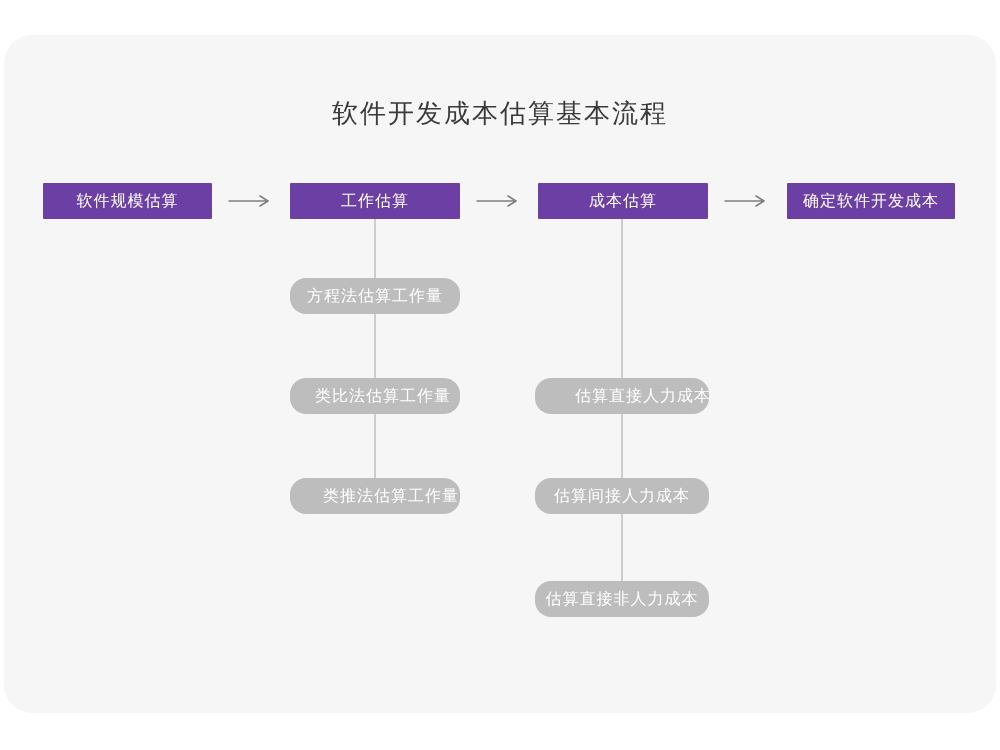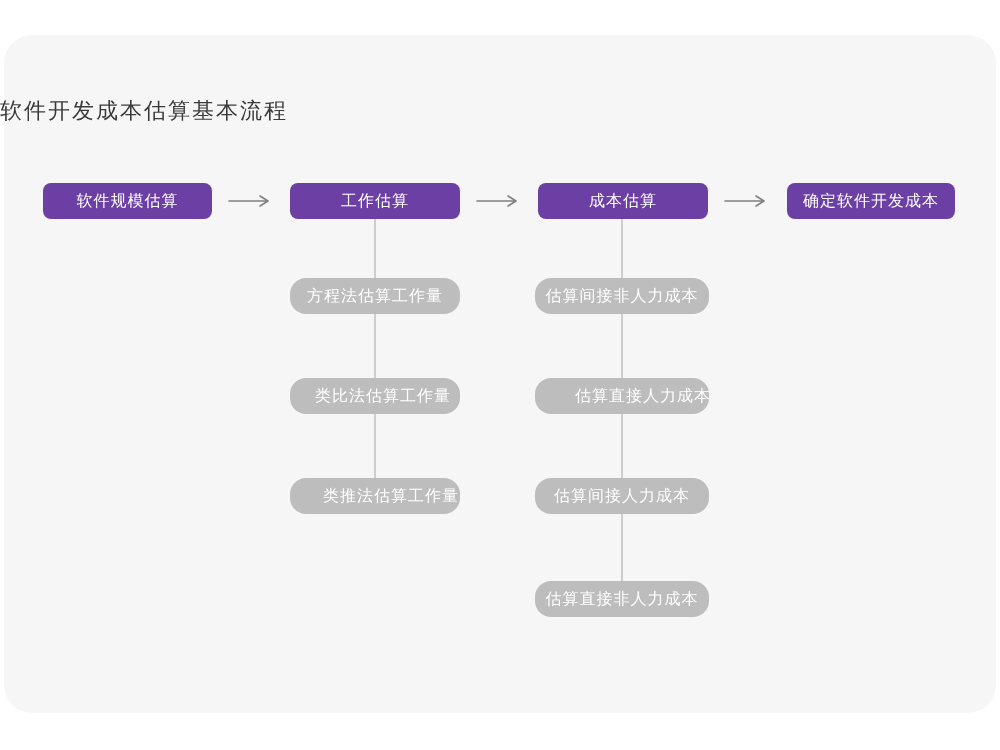--- a/index.html
+++ b/index.html
@@ -29,22 +29,22 @@
     width: 992px;
     height: 678px;
     border-radius: 28px;
     background: var(--card-bg);
   }
   .title {
     position: absolute;
     top: 96px;
     left: 0;
     width: 100%;
-    text-align: left;
-    font-size: 22px;
+    text-align: center;
+    font-size: 26px;
     letter-spacing: 2px;
     color: var(--title-text);
     font-weight: 400;
   }
   .wires {
     position: absolute;
     left: 0;
     top: 0;
     width: 1000px;
     height: 750px;
@@ -56,21 +56,21 @@
     display: flex;
     align-items: center;
     justify-content: center;
     color: var(--box-text);
     font-size: 16px;
     letter-spacing: 1px;
     white-space: nowrap;
   }
   .box.main {
     background: var(--primary-purple);
-    border-radius: 8px;
+    border-radius: 1px;
   }
   .box.sub {
     background: var(--sub-box-gray);
     border-radius: 16px;
   }
   
   .step-0 { left: 43px;  top: 183px; width: 169px; }
   .step-1 { left: 290px; top: 183px; width: 170px; }
   .step-2 { left: 538px; top: 183px; width: 170px; }
   .step-3 { left: 787px; top: 183px; width: 168px; }
@@ -119,23 +119,20 @@
   <div class="box sub work-0">
     <span>方程法估算工作量</span>
   </div>
   <div class="box sub work-1">
     <span>类比法估算工作量</span>
   </div>
   <div class="box sub work-2">
     <span>类推法估算工作量</span>
   </div>
 
-  <div class="box sub cost-0">
-    <span>估算间接非人力成本</span>
-  </div>
   <div class="box sub cost-1">
     <span>估算直接人力成本</span>
   </div>
   <div class="box sub cost-2">
     <span>估算间接人力成本</span>
   </div>
   <div class="box sub cost-3">
     <span>估算直接非人力成本</span>
   </div>
 </div>

